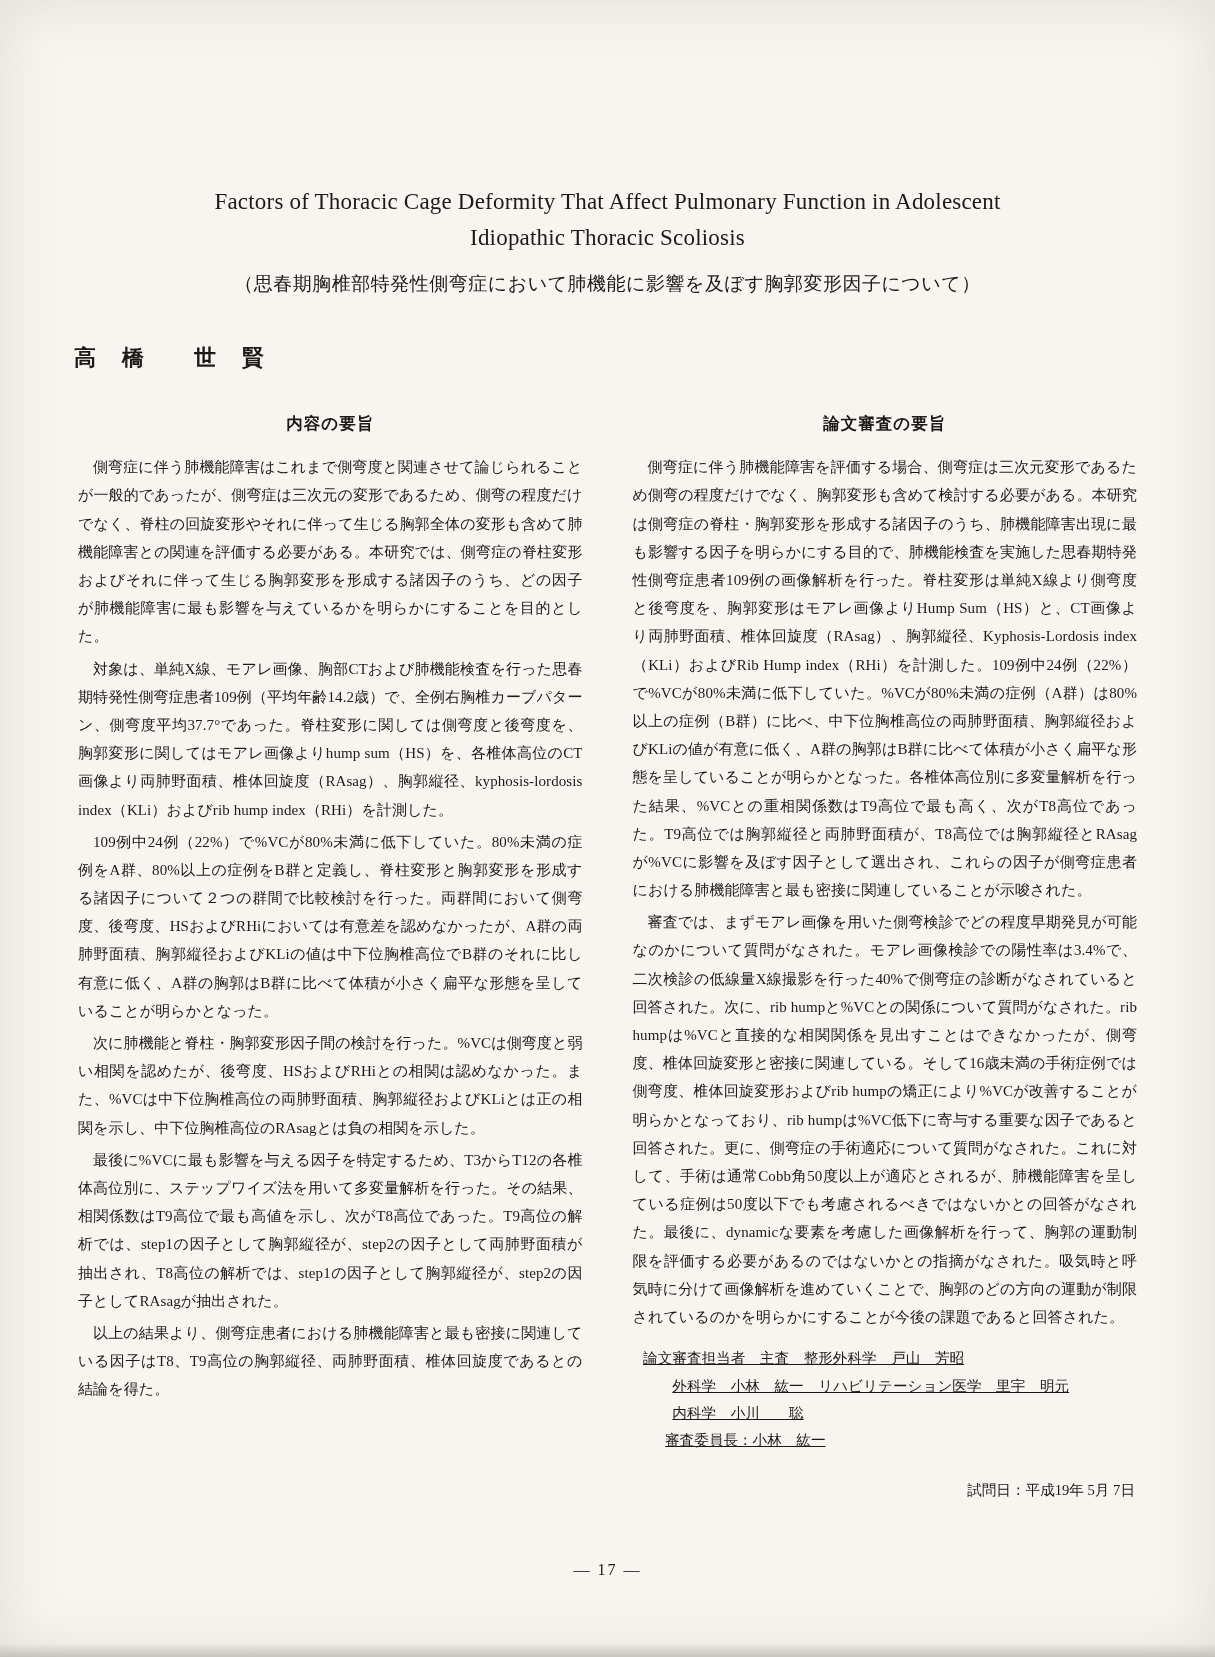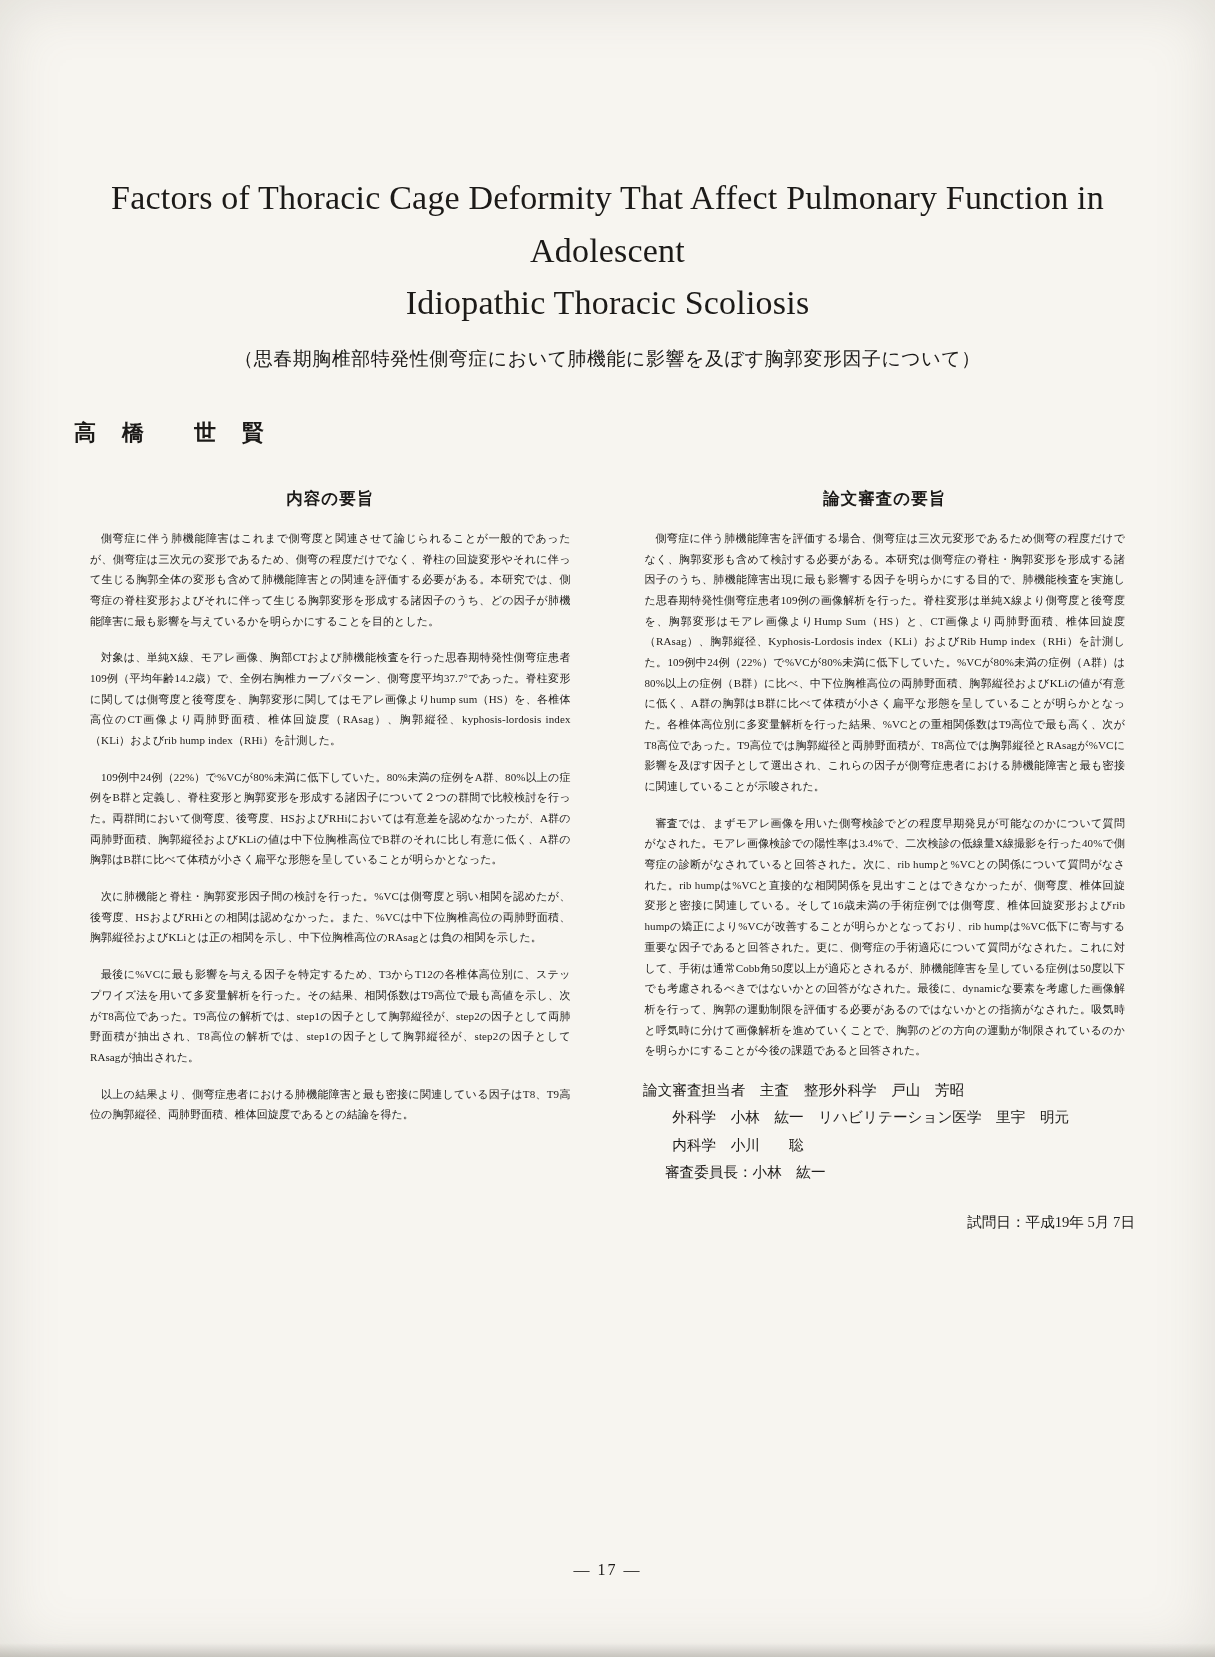--- a/index.html
+++ b/index.html
@@ -18,25 +18,25 @@
   }
   .page {
     padding: 168px 74px 0 74px;
     box-sizing: border-box;
     width: 100%;
     height: 100%;
     position: relative;
   }
   .title-en {
     text-align: center;
-    font-size: 34px;
+    font-size: 23px;
     line-height: 1.55;
     font-weight: normal;
     letter-spacing: 0.2px;
-    margin: 4px;
+    margin: 16px;
   }
   .title-ja {
     text-align: center;
     font-size: 19px;
     margin-top: 16px;
     letter-spacing: 0.5px;
   }
   .author {
     font-size: 22px;
     font-weight: bold;
@@ -53,31 +53,32 @@
   }
   .col-heading {
     text-align: center;
     font-family: "Liberation Sans", "DejaVu Sans", sans-serif;
     font-weight: bold;
     font-size: 16.5px;
     margin-bottom: 18px;
     letter-spacing: 1px;
   }
   .col p {
-    margin: 16px;
-    font-size: 11px;
+    margin: 4px;
+    font-size: 15px;
     line-height: 1.88;
     text-indent: 1em;
     text-align: justify;
     letter-spacing: 0.1px;
   }
   .committee {
     margin-top: 14px;
     font-size: 14.6px;
     line-height: 1.88;
+    text-decoration: underline;
   }
   .committee div { white-space: pre-wrap; }
   .c-line-1 { padding-left: 1em; }
   .c-line-2 { padding-left: 3em; }
   .c-line-3 { padding-left: 3em; }
   .c-line-4 { padding-left: 0.5em; }
   .c-line-5 { padding-left: 2.5em; }
   .exam-date {
     text-align: right;
     font-size: 14.6px;

